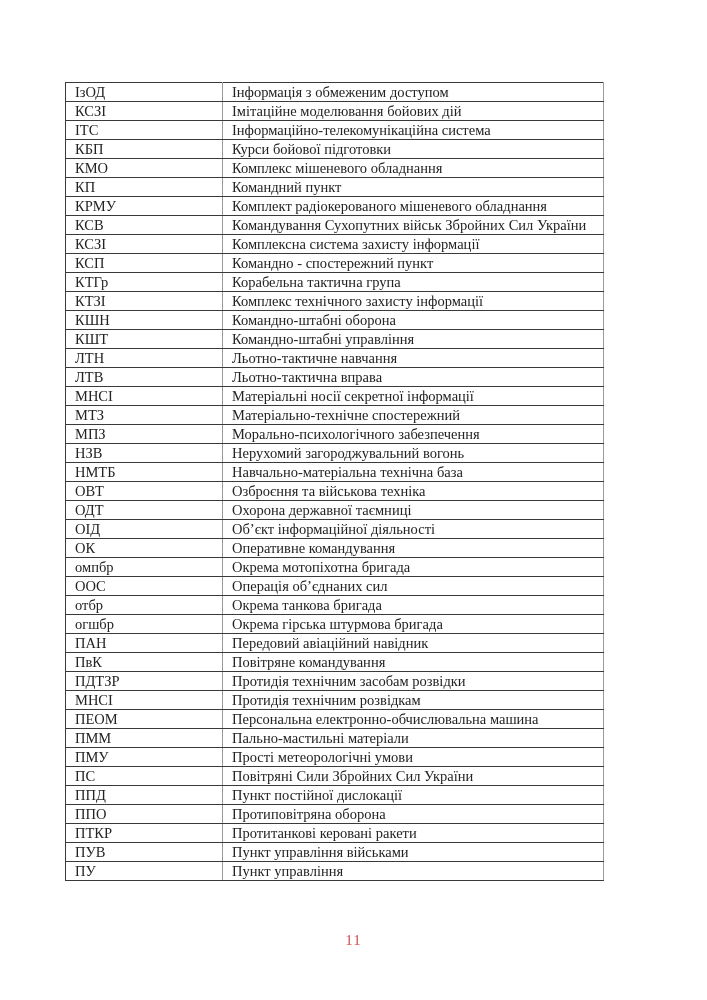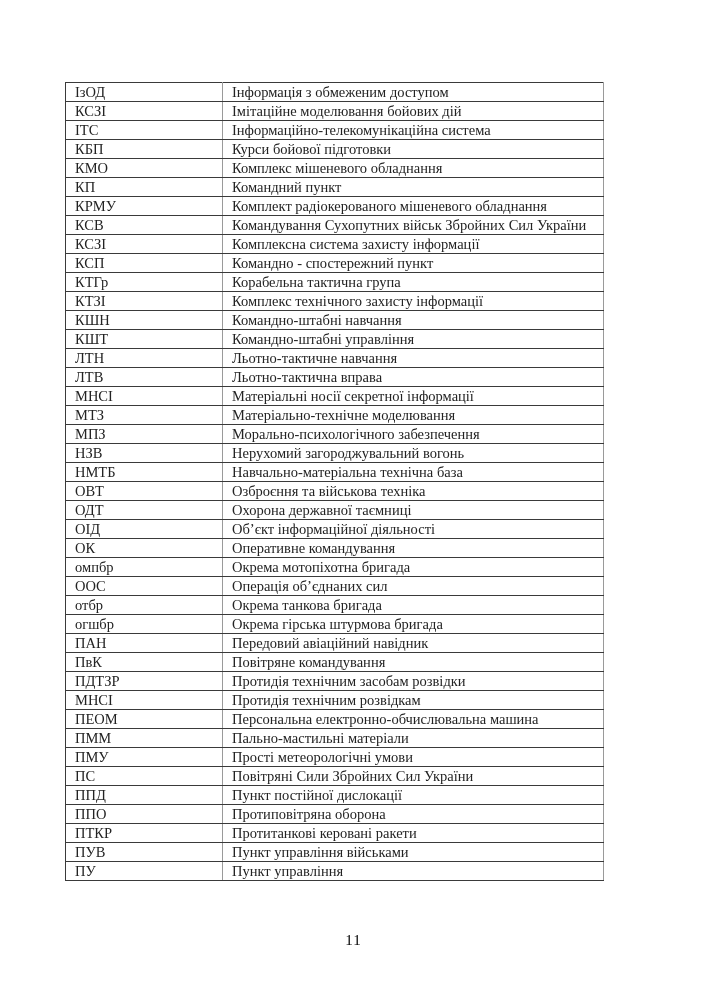--- a/index.html
+++ b/index.html
@@ -39,21 +39,21 @@
   }
   table.abbr-table td.def-cell {
   }
   .page-number {
     position: absolute;
     left: 0;
     top: 932px;
     width: 100%;
     text-align: center;
     font-size: 15px;
-    color: #000000;
+    color: #ef4444;
     letter-spacing: 1px;
   }
 </style>
 </head>
 <body>
 
 <div class="page">
 
   <table class="abbr-table">
     <colgroup>
@@ -104,41 +104,41 @@
         <tr>
           <td class="abbr-cell">КТГр</td>
           <td class="def-cell">Корабельна тактична група</td>
         </tr>
         <tr>
           <td class="abbr-cell">КТЗІ</td>
           <td class="def-cell">Комплекс технічного захисту інформації</td>
         </tr>
         <tr>
           <td class="abbr-cell">КШН</td>
-          <td class="def-cell">Командно-штабні навчання</td>
+          <td class="def-cell">Командно-штабні оборона</td>
         </tr>
         <tr>
           <td class="abbr-cell">КШТ</td>
           <td class="def-cell">Командно-штабні управління</td>
         </tr>
         <tr>
           <td class="abbr-cell">ЛТН</td>
           <td class="def-cell">Льотно-тактичне навчання</td>
         </tr>
         <tr>
           <td class="abbr-cell">ЛТВ</td>
           <td class="def-cell">Льотно-тактична вправа</td>
         </tr>
         <tr>
           <td class="abbr-cell">МНСІ</td>
           <td class="def-cell">Матеріальні носії секретної інформації</td>
         </tr>
         <tr>
           <td class="abbr-cell">МТЗ</td>
-          <td class="def-cell">Матеріально-технічне моделювання</td>
+          <td class="def-cell">Матеріально-технічне спостережний</td>
         </tr>
         <tr>
           <td class="abbr-cell">МПЗ</td>
           <td class="def-cell">Морально-психологічного забезпечення</td>
         </tr>
         <tr>
           <td class="abbr-cell">НЗВ</td>
           <td class="def-cell">Нерухомий загороджувальний вогонь</td>
         </tr>
         <tr>

